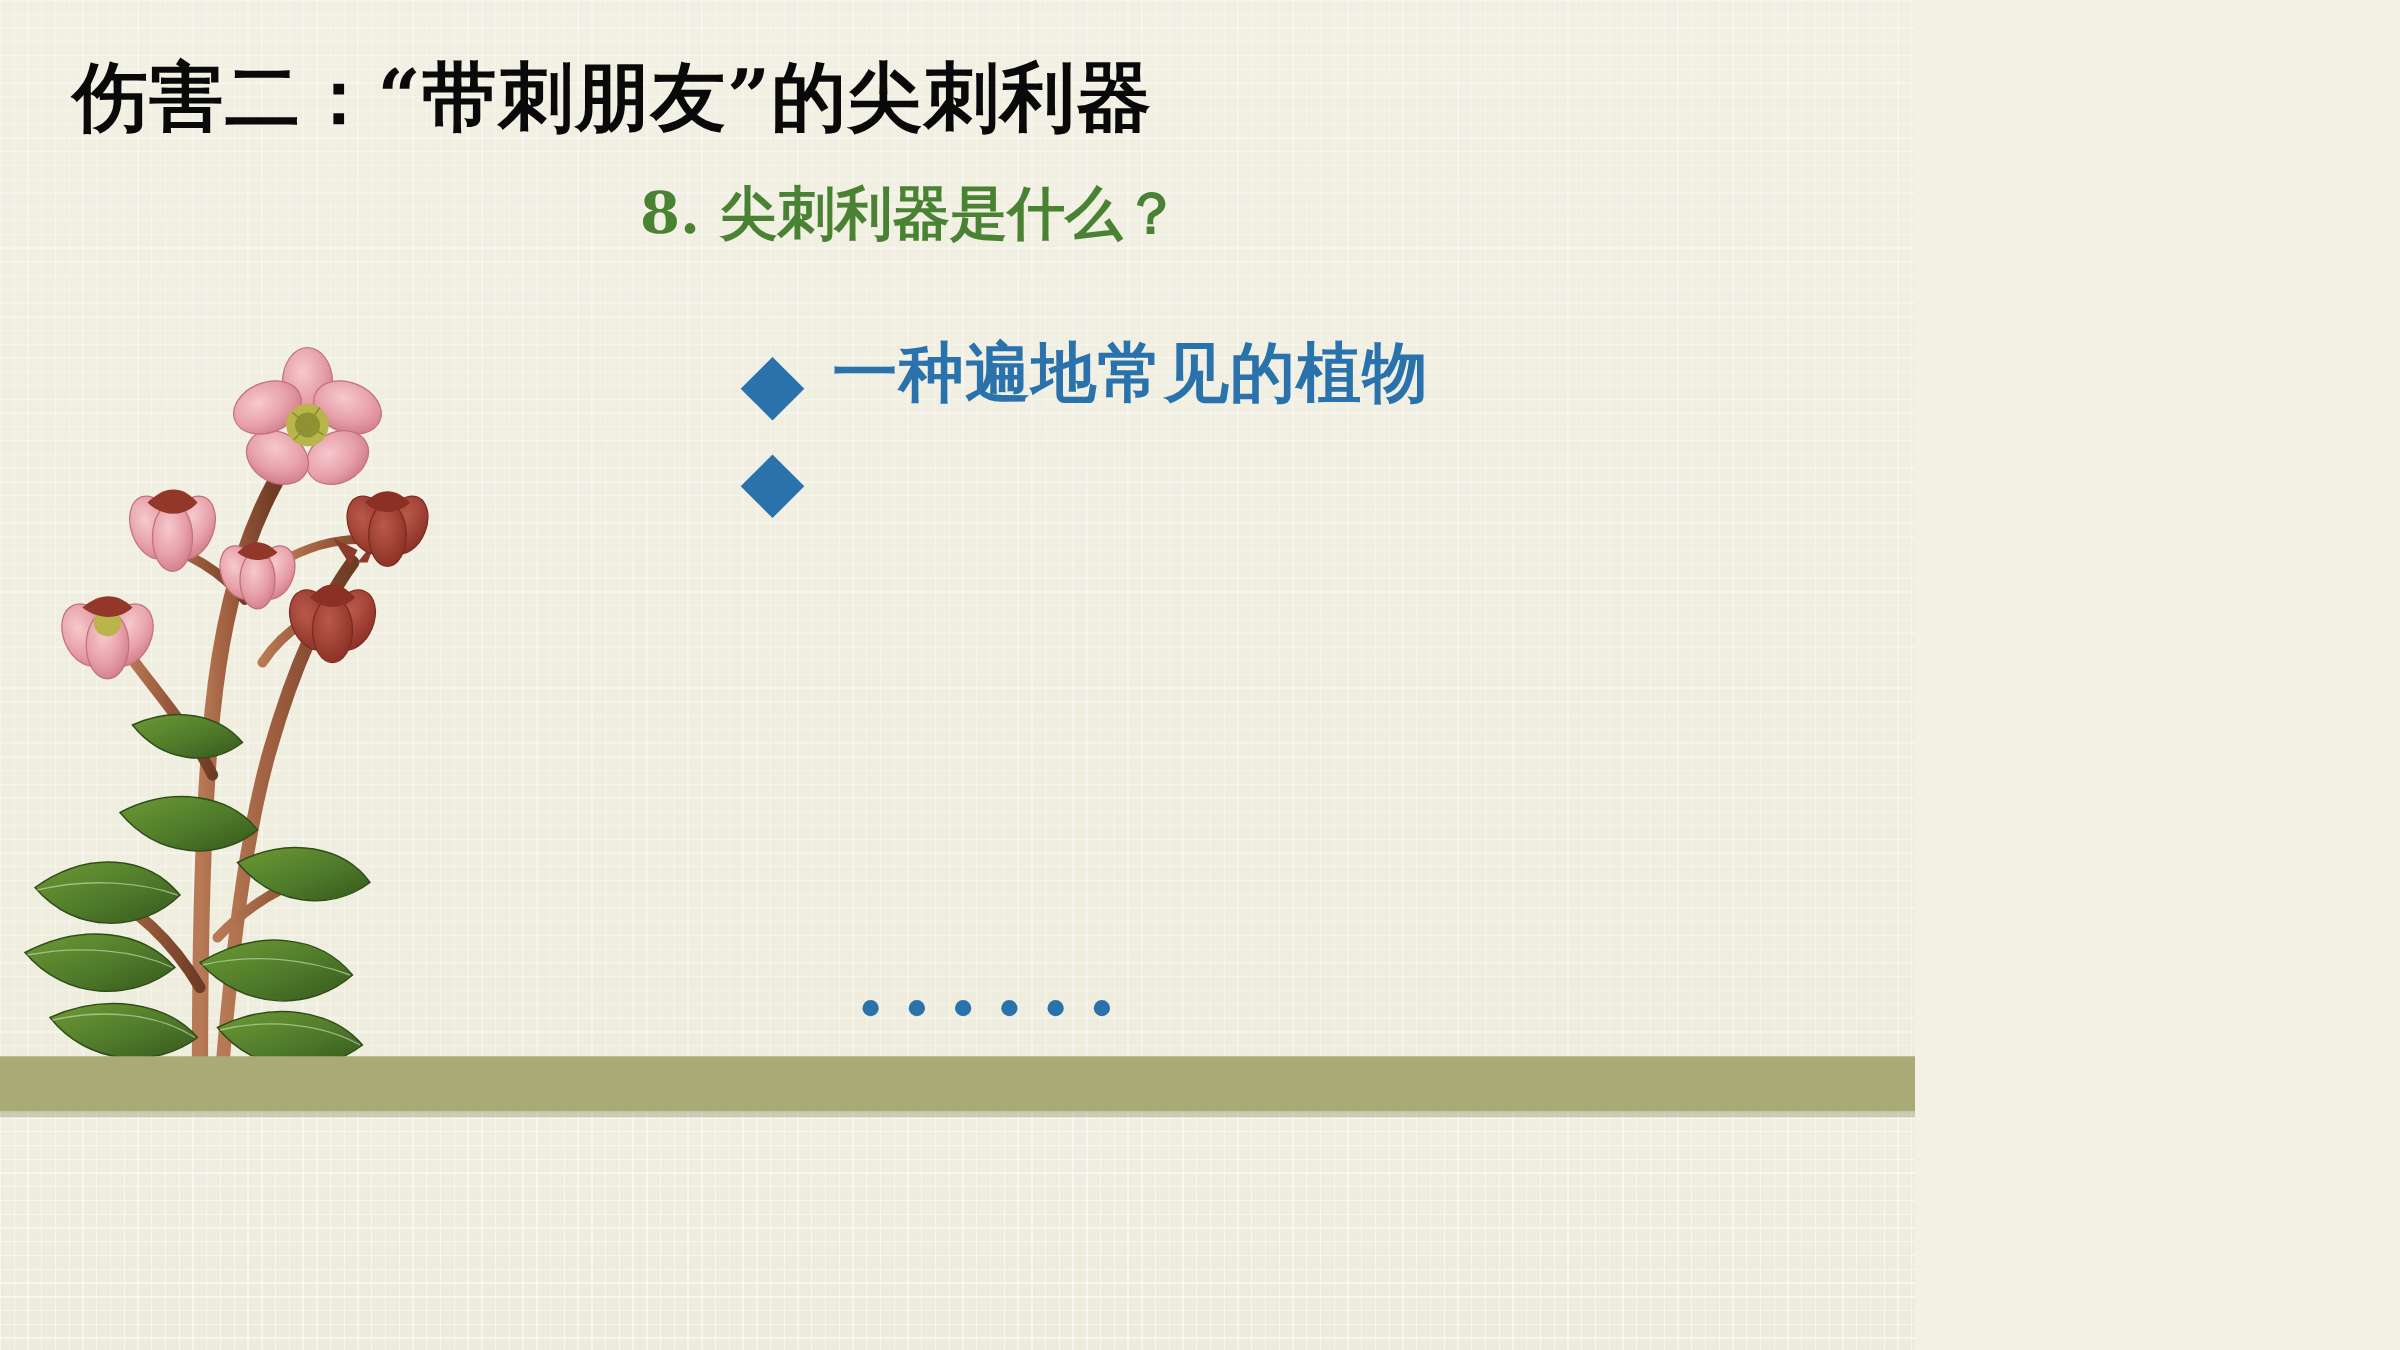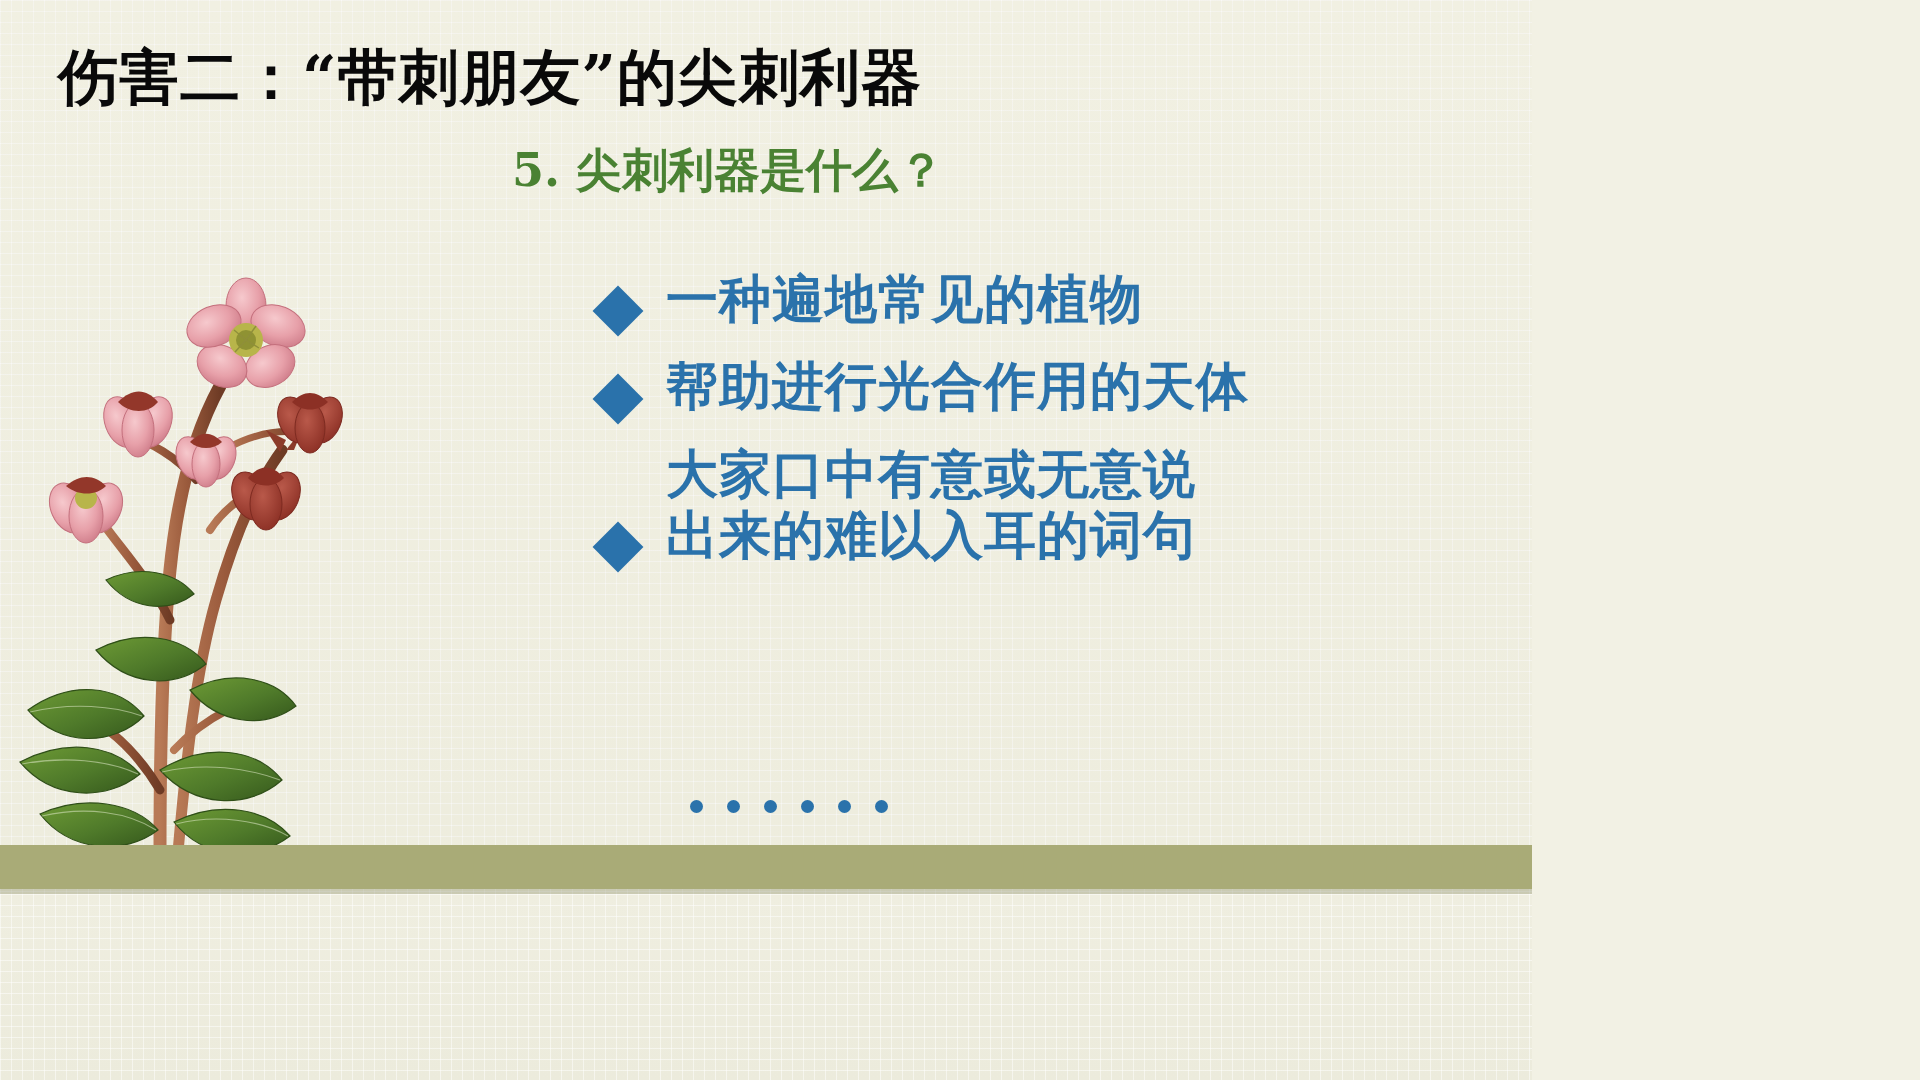--- a/index.html
+++ b/index.html
@@ -221,35 +221,29 @@
           <ellipse cx="14" cy="8" rx="15" ry="22" transform="rotate(20 14 8)"></ellipse>
           <ellipse cx="0" cy="14" rx="14" ry="23"></ellipse>
         </g>
         <path d="M-16 -8 C -5 -19, 5 -19, 16 -8 C 7 0, -7 0, -16 -8 Z" fill="#93372a"></path>
       </g>
     </svg>
   </div>
 
   <div id="title">伤害二：“带刺朋友”的尖刺利器</div>
 
-  <div id="subtitle">5. 尖刺利器是什么？</div>
+  <div id="subtitle">8. 尖刺利器是什么？</div>
 
   <div id="bullets">
     <div class="bullet-row">
       <span class="diamond"></span>
       <span class="bullet-text">一种遍地常见的植物</span>
     </div>
     <div class="bullet-row">
       <span class="diamond"></span>
-      <span class="bullet-text">帮助进行光合作用的天体</span>
-    </div>
-    <div class="bullet-row">
-      <span class="diamond"></span>
-      <span class="bullet-text">大家口中有意或无意说
-出来的难以入耳的词句</span>
     </div>
   </div>
 
   <div id="ellipsis">
     <span class="dot"></span>
     <span class="dot"></span>
     <span class="dot"></span>
     <span class="dot"></span>
     <span class="dot"></span>
     <span class="dot"></span>

